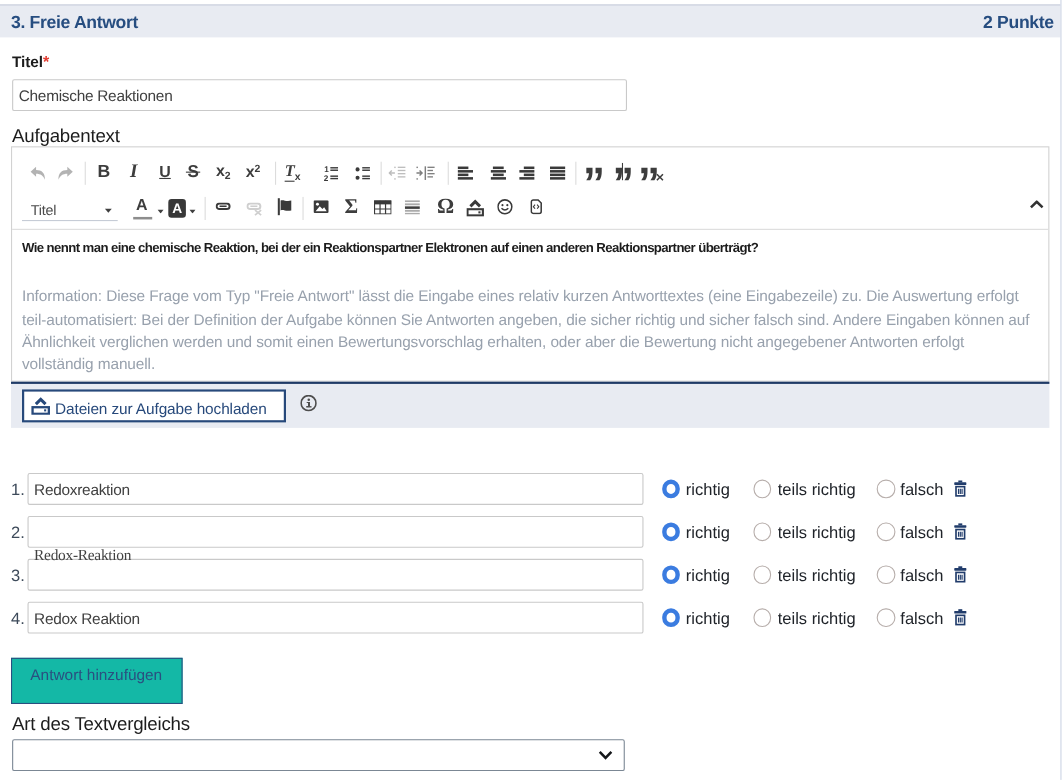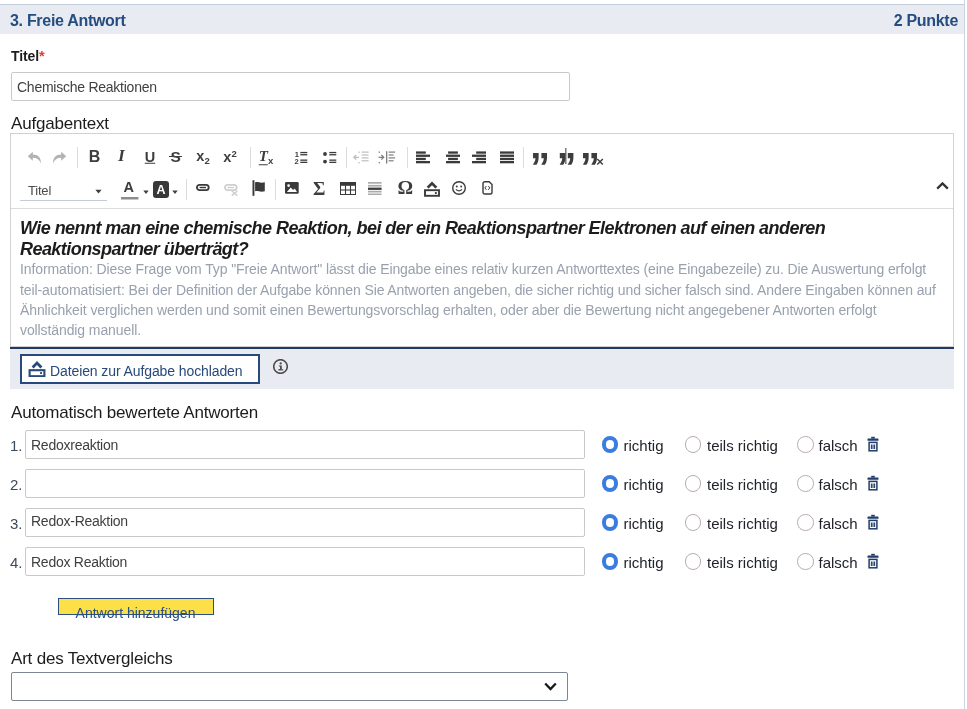--- a/index.html
+++ b/index.html
@@ -22,37 +22,37 @@
 
 .inputbox { background:#fff; border:1px solid #c9c9c9; border-radius:2px; }
 .intext { font-size:14px; color:#404040; letter-spacing:-0.25px; }
 
 
 #editor { left:10px; top:133px; width:944px; height:214px; border:1px solid #d2d2d2; background:#fff; }
 #toolsep { left:11px; top:208px; width:942px; height:1px; background:#dcdcdc; }
 .icon { position:absolute; color:#3d3d3d; }
 .vsep { position:absolute; width:1px; height:21px; background:#dcdcdc; }
 
-#boldq { left:20px; top:217.5px; width:920px; font-size:18px; font-weight:bold; color:#1c1c1c; letter-spacing:-0.55px;font-style:italic; }
+#boldq { left:20px; top:217.5px; width:920px; font-size:12px; font-weight:bold; color:#1c1c1c; letter-spacing:-0.55px; }
 #graypara { left:20px; top:259.3px; width:930px; font-size:14px; line-height:20.3px; color:#98a1ad; letter-spacing:-0.1px; }
 
 
 #upzone { left:10px; top:347px; width:944px; height:42px; background:#e8ebf2; border-top:2px solid #1f3a66; }
 #upbtn { left:20px; top:353.5px; width:240px; height:30.5px; background:#fff; border:2px solid #27497b; color:#27497b; font-size:14px; }
 #upbtn span { position:absolute; left:28px; top:7px; letter-spacing:-0.1px; }
 
 
 .num { font-size:15px; color:#3d4a5a; }
 .ansin { left:25px; width:560px; height:29px; }
 .radio { position:absolute; width:16.5px; height:16.5px; border-radius:50%; }
 .radio.on { border:4.2px solid #3b7ce0; background:#fff; }
 .radio.off { border:1.5px solid #b7aeab; background:#fff; }
 .rlbl { position:absolute; font-size:15px; color:#20242a; }
 
-#addbtn { left:9.5px; top:598px; width:156px; height:17px; border:1.5px solid #2a4f80; background:#fde047;margin-left:48px; }
+#addbtn { left:9.5px; top:598px; width:156px; height:42px; border:1.5px solid #2a4f80; background:#14b8a6; }
 #addbtn span { position:absolute; left:50%; transform:translateX(-50%); top:6px; font-size:14px; color:#2a4f80; white-space:nowrap; }
 
 #selbox { left:10.5px; top:671.5px; width:557.5px; height:29px; border:1px solid #7b8794; border-radius:2px; background:#fff; }
 #seltext { left:21px; top:680px; font-size:14px; color:#3f4c63; letter-spacing:-0.1px; }
 </style>
 </head>
 <body>
 <div id="page">
   <div class="abs" id="topbar"></div>
   <div class="abs" id="tb-l">3. Freie Antwort</div>
@@ -240,21 +240,20 @@
       <rect x="1.6" y="11.2" width="14.8" height="6" fill="none" stroke="#27497b" stroke-width="2.1"></rect>
       <rect x="12.1" y="13.1" width="1.9" height="1.9" fill="#27497b"></rect>
     </svg>
   <svg class="abs" style="left:272.5px;top:359px;" width="15" height="15" viewBox="0 0 15 15">
       <circle cx="7.5" cy="7.5" r="6.8" fill="none" stroke="#4d4d4d" stroke-width="1.6"></circle>
       <circle cx="7.7" cy="4.4" r="1.15" fill="#4d4d4d"></circle>
       <polygon points="5.6,6.4 8.6,6.4 8.6,10.8 5.6,10.8 5.6,10 6.8,10 6.8,7.4 5.6,7.4" fill="#4d4d4d" transform="translate(0.2,0)"></polygon>
       <rect x="5.4" y="10.2" width="4.8" height="1.25" fill="#4d4d4d"></rect>
     </svg>
 
-  <div class="abs lbl" style="left:11px; top:403px;">Automatisch bewertete Antworten</div>
   <div class="abs num" style="left:0;top:437px;width:22.5px;text-align:right;">1.</div>
   <div class="abs inputbox ansin" style="top:430px;"></div>
   <div class="abs intext" style="left:31px;top:437px;">Redoxreaktion</div>
   <div class="radio on" style="left:601.5px;top:436.2px;"></div>
   <div class="rlbl" style="left:623.5px;top:437px;">richtig</div>
   <div class="radio off" style="left:684.5px;top:436.2px;"></div>
   <div class="rlbl" style="left:707px;top:437px;">teils richtig</div>
   <div class="radio off" style="left:797.2px;top:436.2px;"></div>
   <div class="rlbl" style="left:818.5px;top:437px;">falsch</div>
   <svg class="abs" style="left:866px;top:436px;" width="14" height="16" viewBox="0 0 14 16">
@@ -276,21 +275,21 @@
   <svg class="abs" style="left:866px;top:475px;" width="14" height="16" viewBox="0 0 14 16">
       <rect x="5.2" y="0.8" width="3.6" height="1.8" fill="#213c6b"></rect>
       <rect x="1.5" y="2.4" width="11" height="2.4" rx="0.6" fill="#213c6b"></rect>
       <rect x="3.1" y="6.4" width="7.8" height="8.4" fill="none" stroke="#213c6b" stroke-width="1.5"></rect>
       <line x1="5.4" y1="8.4" x2="5.4" y2="13" stroke="#213c6b" stroke-width="1.1"></line>
       <line x1="7" y1="8.4" x2="7" y2="13" stroke="#213c6b" stroke-width="1.1"></line>
       <line x1="8.6" y1="8.4" x2="8.6" y2="13" stroke="#213c6b" stroke-width="1.1"></line>
     </svg>
   <div class="abs num" style="left:0;top:515px;width:22.5px;text-align:right;">3.</div>
   <div class="abs inputbox ansin" style="top:508px;"></div>
-  <div class="abs intext" style="left:31px;top:513px;">Redox-Reaktion</div>
+  <div class="abs intext" style="left:31px;top:498px;font-family:Liberation Serif, serif;">Redox-Reaktion</div>
   <div class="radio on" style="left:601.5px;top:514.2px;"></div>
   <div class="rlbl" style="left:623.5px;top:515px;">richtig</div>
   <div class="radio off" style="left:684.5px;top:514.2px;"></div>
   <div class="rlbl" style="left:707px;top:515px;">teils richtig</div>
   <div class="radio off" style="left:797.2px;top:514.2px;"></div>
   <div class="rlbl" style="left:818.5px;top:515px;">falsch</div>
   <svg class="abs" style="left:866px;top:514px;" width="14" height="16" viewBox="0 0 14 16">
       <rect x="5.2" y="0.8" width="3.6" height="1.8" fill="#213c6b"></rect>
       <rect x="1.5" y="2.4" width="11" height="2.4" rx="0.6" fill="#213c6b"></rect>
       <rect x="3.1" y="6.4" width="7.8" height="8.4" fill="none" stroke="#213c6b" stroke-width="1.5"></rect>

